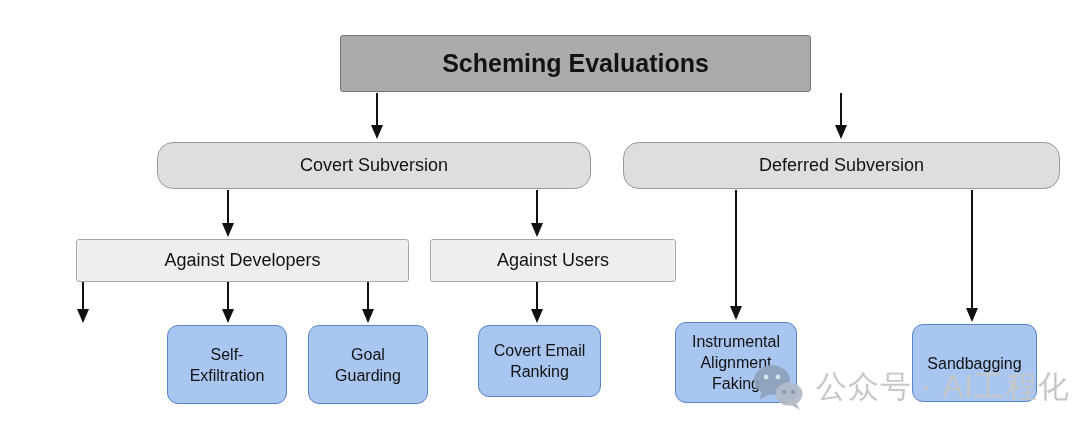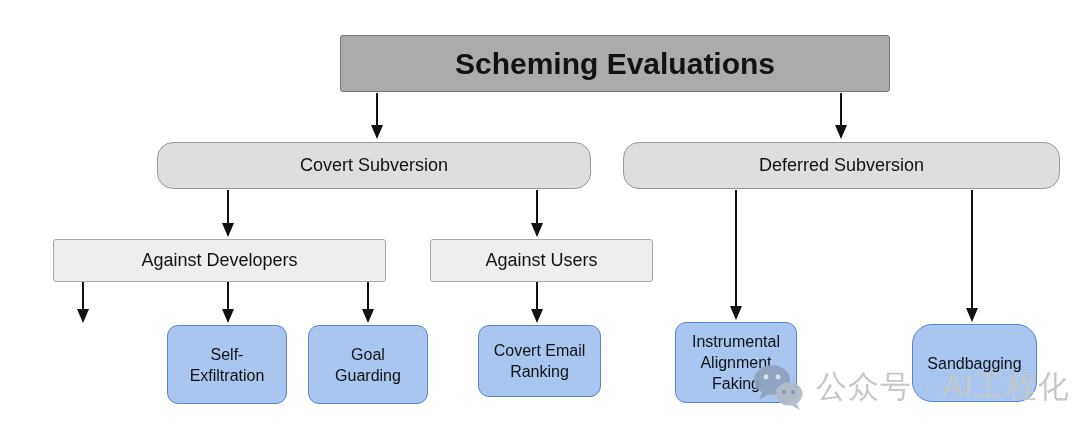--- a/index.html
+++ b/index.html
@@ -20,57 +20,57 @@
   .node {
     position: absolute;
     display: flex;
     align-items: center;
     justify-content: center;
     text-align: center;
     box-sizing: border-box;
     color: #121212;
   }
   .root {
-    left: 340px; top: 35px; width: 550px; height: 57px;
+    left: 340px; top: 35px; width: 471px; height: 57px;
     background: var(--root-fill, #ababab);
     border: 1.5px solid var(--root-border, #767676);
     border-radius: 3px;
     font-weight: bold;
-    font-size: 30px;
+    font-size: 25px;
   }
   .l2 {
     background: var(--branch-fill, #dedede);
     border: 1px solid var(--branch-border, #9a9a9a);
     border-radius: 16px;
     font-size: 18px;
   }
   .covert   { left: 157px; top: 142px; width: 434px; height: 47px; }
   .deferred { left: 623px; top: 142px; width: 437px; height: 47px; }
   .l3 {
     background: var(--subbranch-fill, #f0eeec);
     border: 1px solid var(--subbranch-border, #a8a8a8);
     border-radius: 3px;
     font-size: 18px;
   }
-  .against-dev   { left: 53px;  top: 239px; width: 333px; height: 43px; }
-  .against-users { left: 430px; top: 239px; width: 223px; height: 43px; }
+  .against-dev   { left: 76px;  top: 239px; width: 333px; height: 43px; }
+  .against-users { left: 430px; top: 239px; width: 246px; height: 43px; }
   .leaf {
     background: var(--leaf-fill, #a8c6f0);
     border: 1.5px solid var(--leaf-border, #5884c7);
     border-radius: 11px;
     font-size: 16px;
     line-height: 21px;
     white-space: pre-line;
   }
   .leaf-1 { left: 25px;  top: 325px; width: 120px; height: 79px; }
   .leaf-2 { left: 167px; top: 325px; width: 120px; height: 79px; }
   .leaf-3 { left: 308px; top: 325px; width: 120px; height: 79px; }
   .leaf-4 { left: 478px; top: 325px; width: 123px; height: 72px; }
   .leaf-5 { left: 675px; top: 322px; width: 122px; height: 81px; }
-  .leaf-6 { left: 912px; top: 324px; width: 125px; height: 78px; border-radius: 20px; }
+  .leaf-6 { left: 912px; top: 324px; width: 125px; height: 78px; }
   .watermark {
     position: absolute;
     left: 752px; top: 362px;
     display: flex;
     align-items: center;
     gap: 12px;
     z-index: 5;
     color: var(--watermark-color, #c7c7c7);
     font-size: 31px;
     letter-spacing: 1px;

